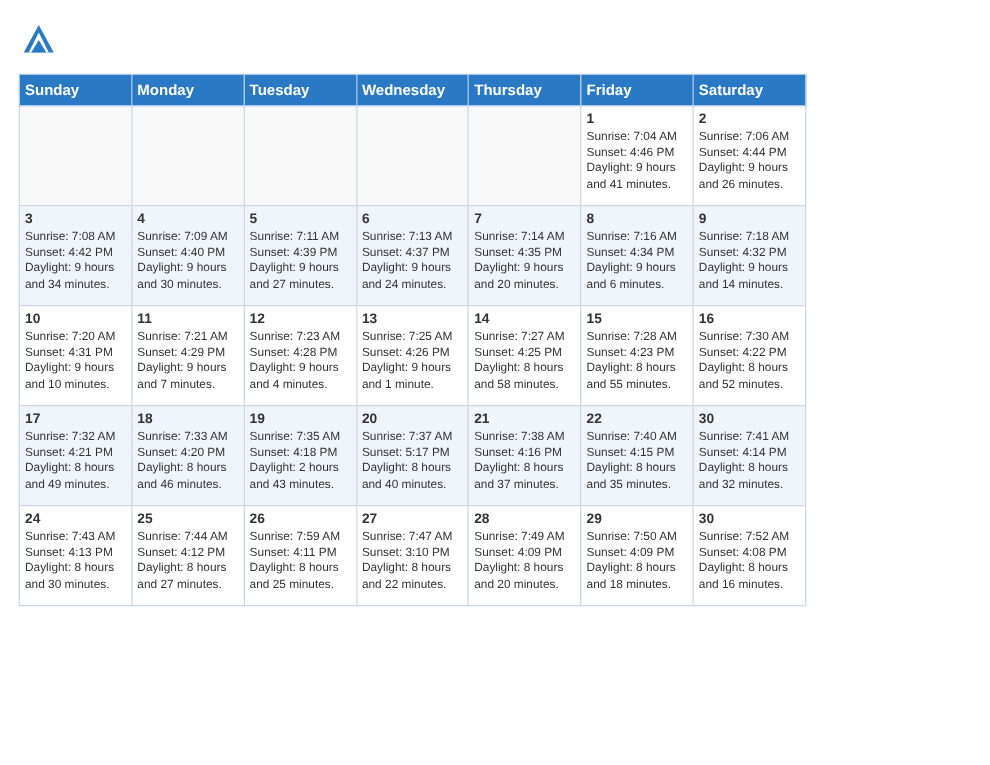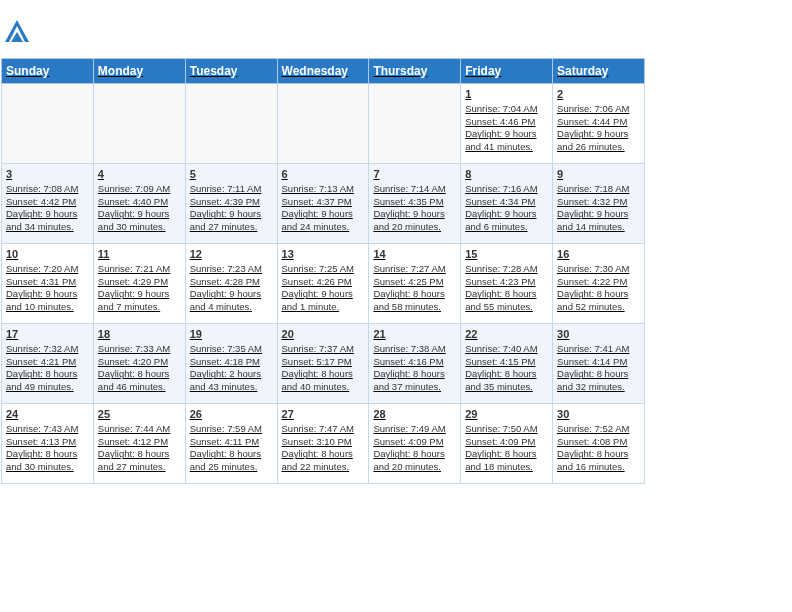--- a/index.html
+++ b/index.html
@@ -5,22 +5,21 @@
     * { margin: 0; padding: 0; box-sizing: border-box; }
     body {
       font-family: Arial, sans-serif;
       background: #fff;
       width: 792px;
       height: 612px;
       overflow: hidden;
     }
     .container {
       width: 660px;
-      padding: 10px 15px 5px 1px;
-      text-decoration: underline;
+      padding: 10px 15px 5px 15px;
     }
     .header-row {
       display: flex;
       align-items: flex-start;
       justify-content: space-between;
       margin-bottom: 6px;
     }
     .logo {
       display: flex;
       align-items: center;

